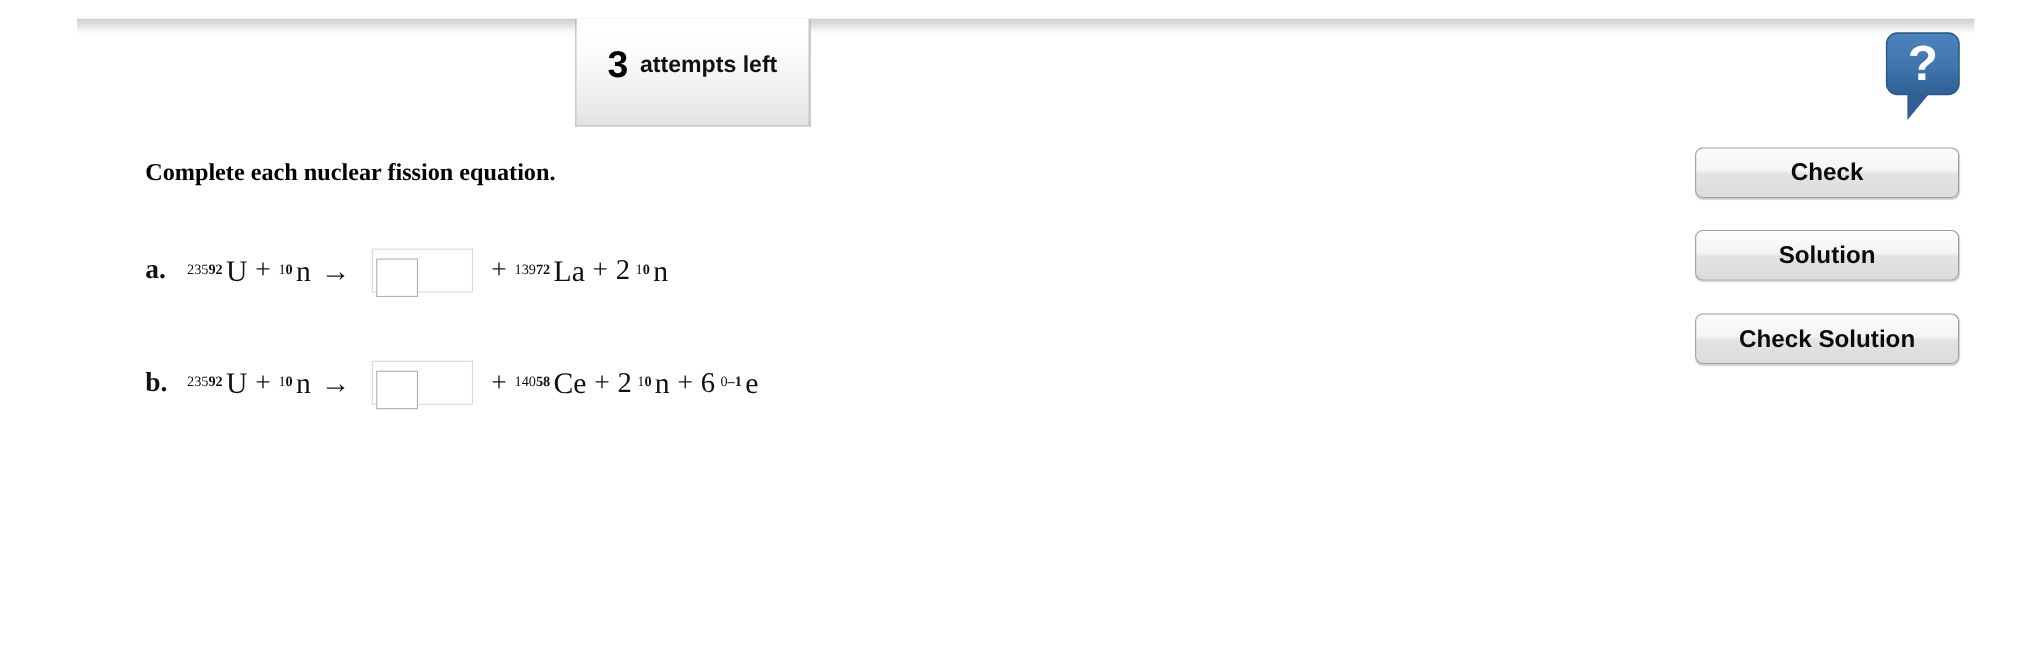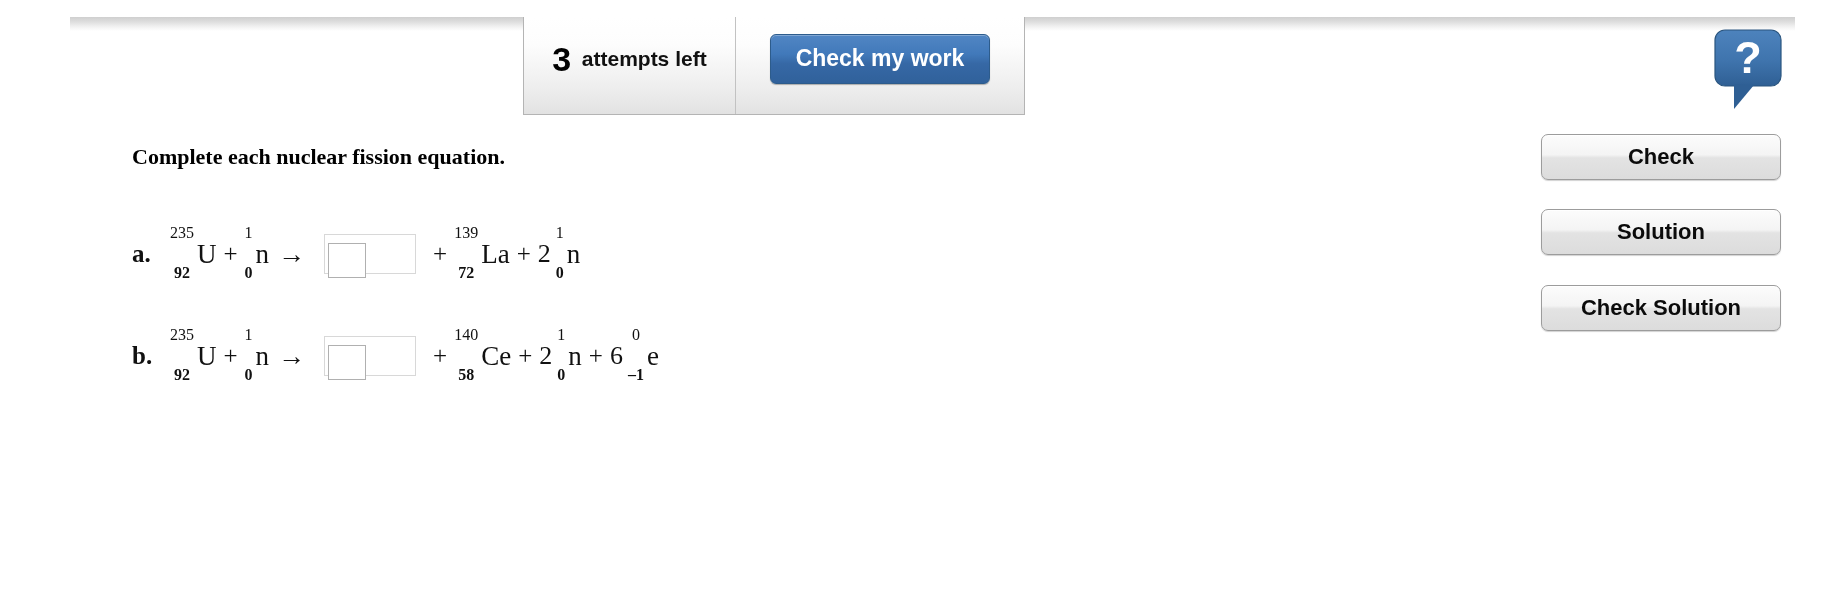--- a/index.html
+++ b/index.html
@@ -129,29 +129,28 @@
     display: inline-block;
   }
 
   
   .iso {
     display: inline-flex;
     align-items: center;
   }
   .iso-nums {
     display: inline-flex;
-    flex-direction: column;
+    flex-direction: row;
     align-items: center;
     justify-content: center;
-    font-size: 16px;
+    font-size: 13px;
     line-height: 1.02;
     margin-right: 3px;
     position: relative;
     top: -1px;
-    gap: 24px;
   }
   .iso-mass { display:block; }
   .iso-z { display:block;font-weight:bold; }
   .iso-sym { font-size: 27px; }
 
   .op { margin: 0 7px; font-size: 25px; }
   .op-arrow { margin: 0 9px; font-size: 27px; }
   .coef { font-size: 26px; margin-right: 5px; }
 
   
@@ -203,23 +202,20 @@
 </style>
 </head>
 <body>
 
 <div class="top-rail"></div>
 
 <div class="toolbar-panel">
   <div class="attempts-cell">
     <span class="attempts-count">3</span>
     <span class="attempts-label">attempts left</span>
-  </div>
-  <div class="check-cell">
-    <span class="check-btn">Check my work</span>
   </div>
 </div>
 
 <div class="help-bubble">
   <svg viewBox="0 0 68 82" xmlns="http://www.w3.org/2000/svg" aria-hidden="true">
     <defs>
       <linearGradient id="bub" x1="0" y1="0" x2="0" y2="1">
         <stop offset="0%" stop-color="#4d83bd"></stop>
         <stop offset="55%" stop-color="#3f74ad"></stop>
         <stop offset="100%" stop-color="#2f5f94"></stop>

